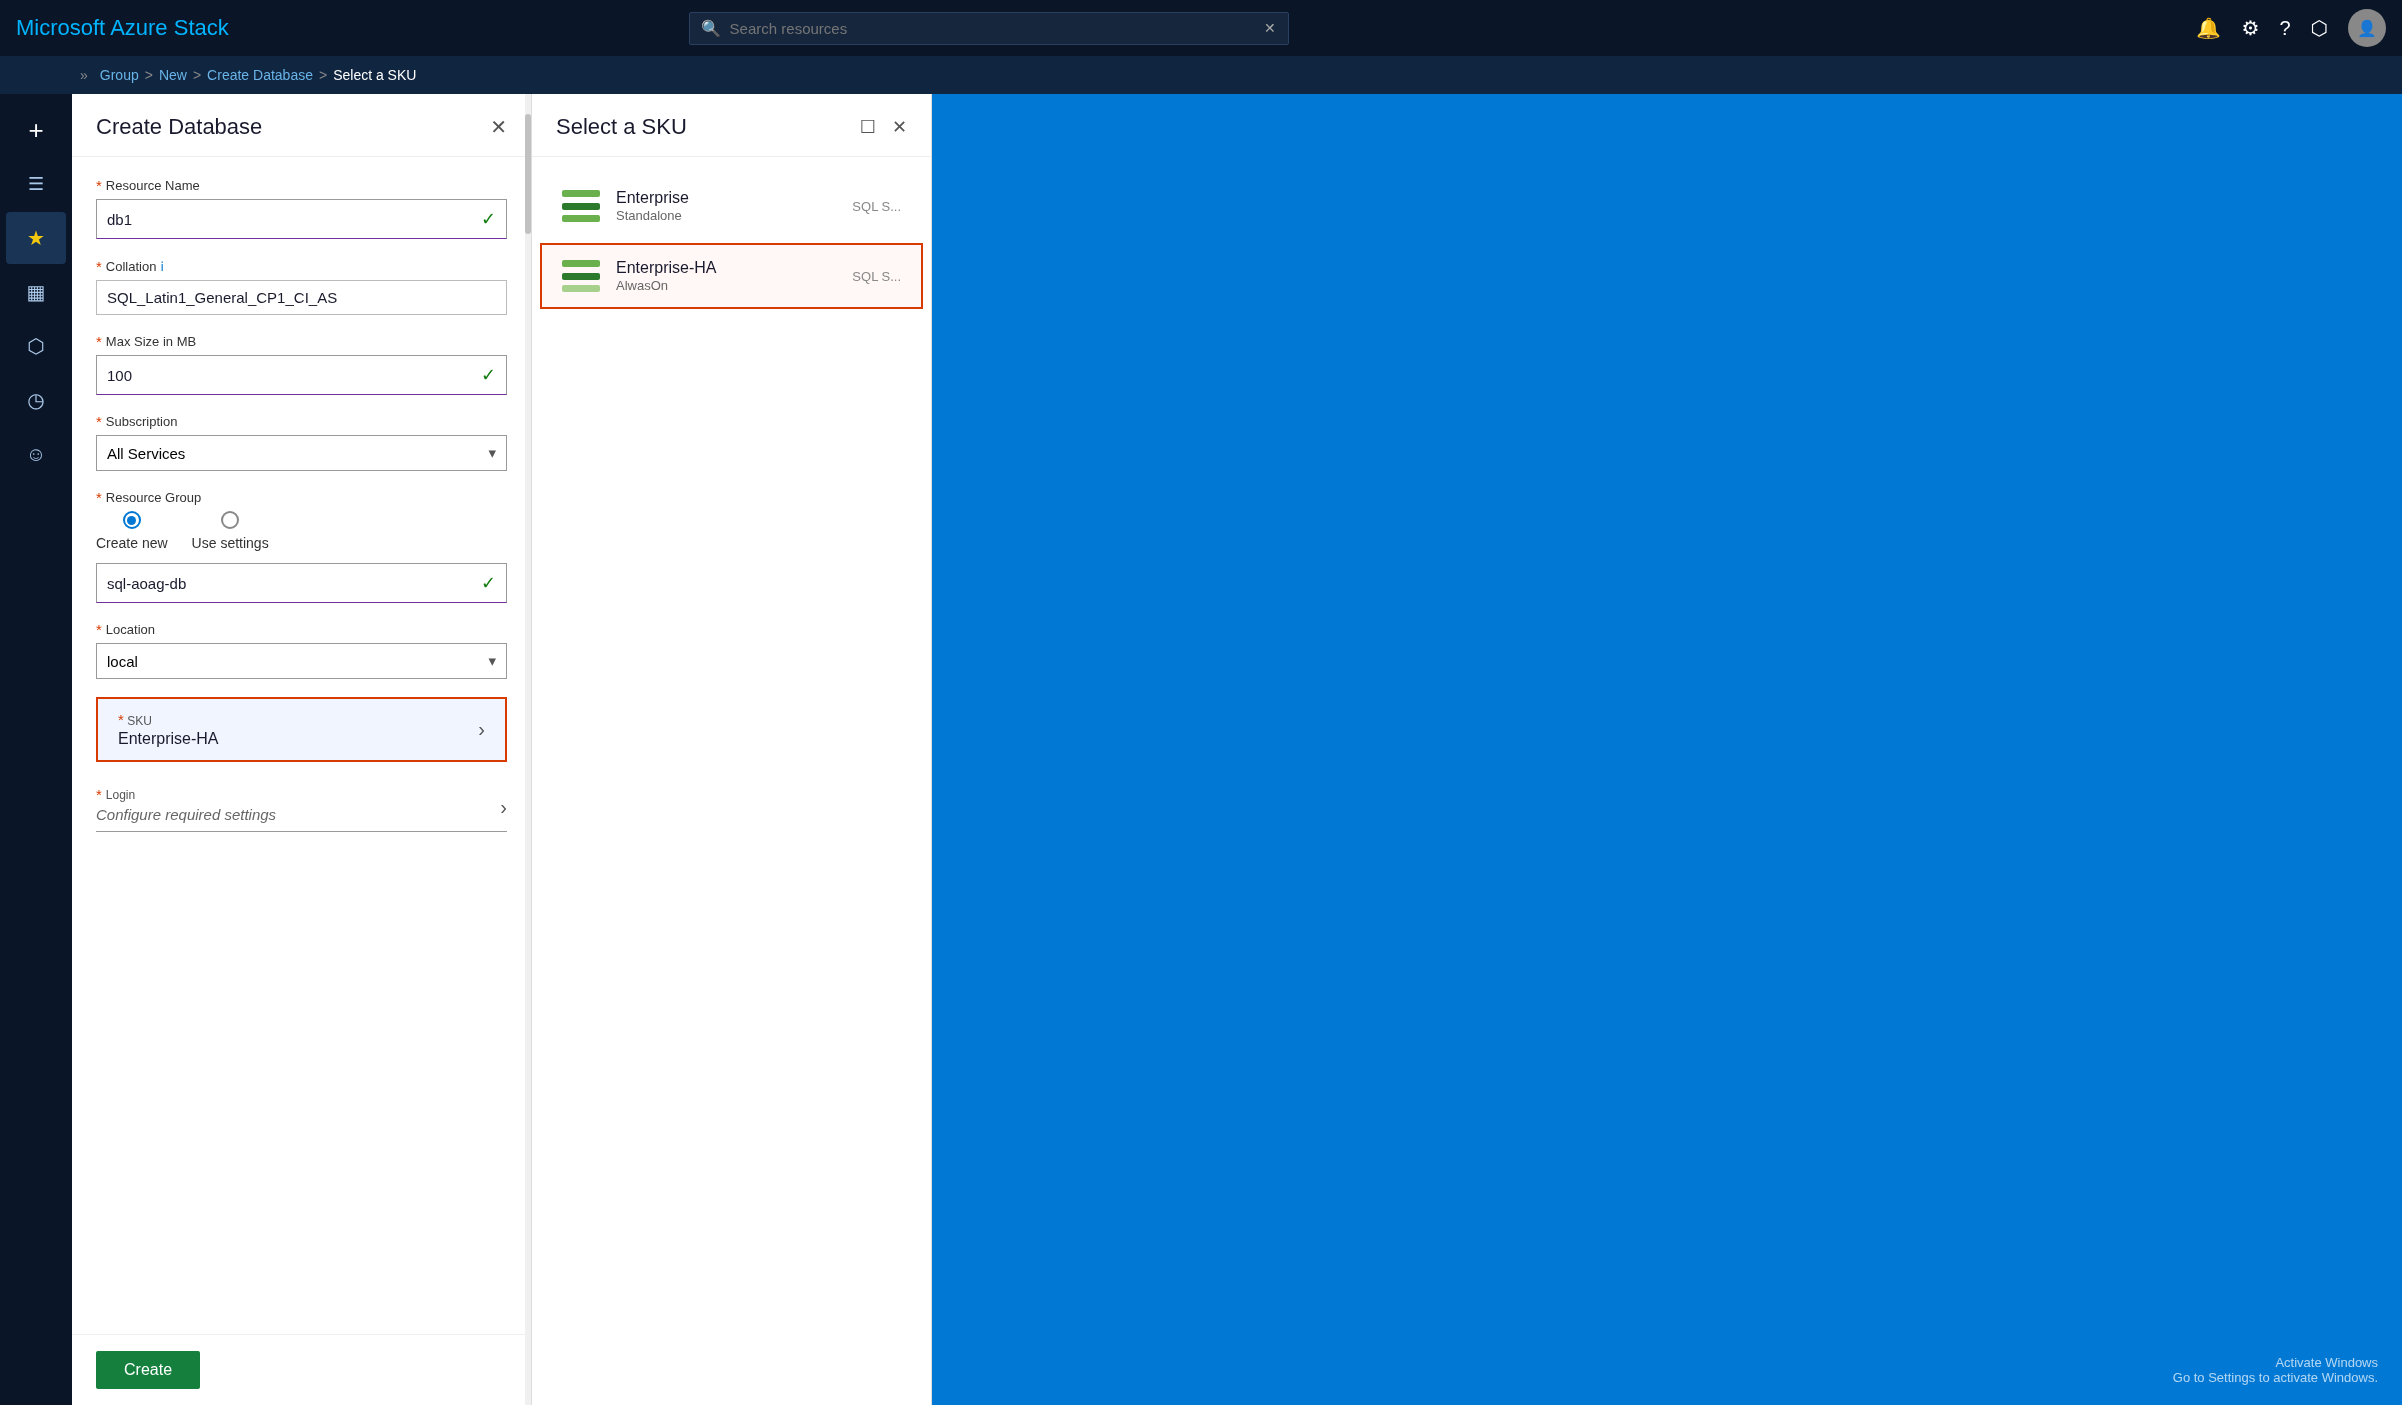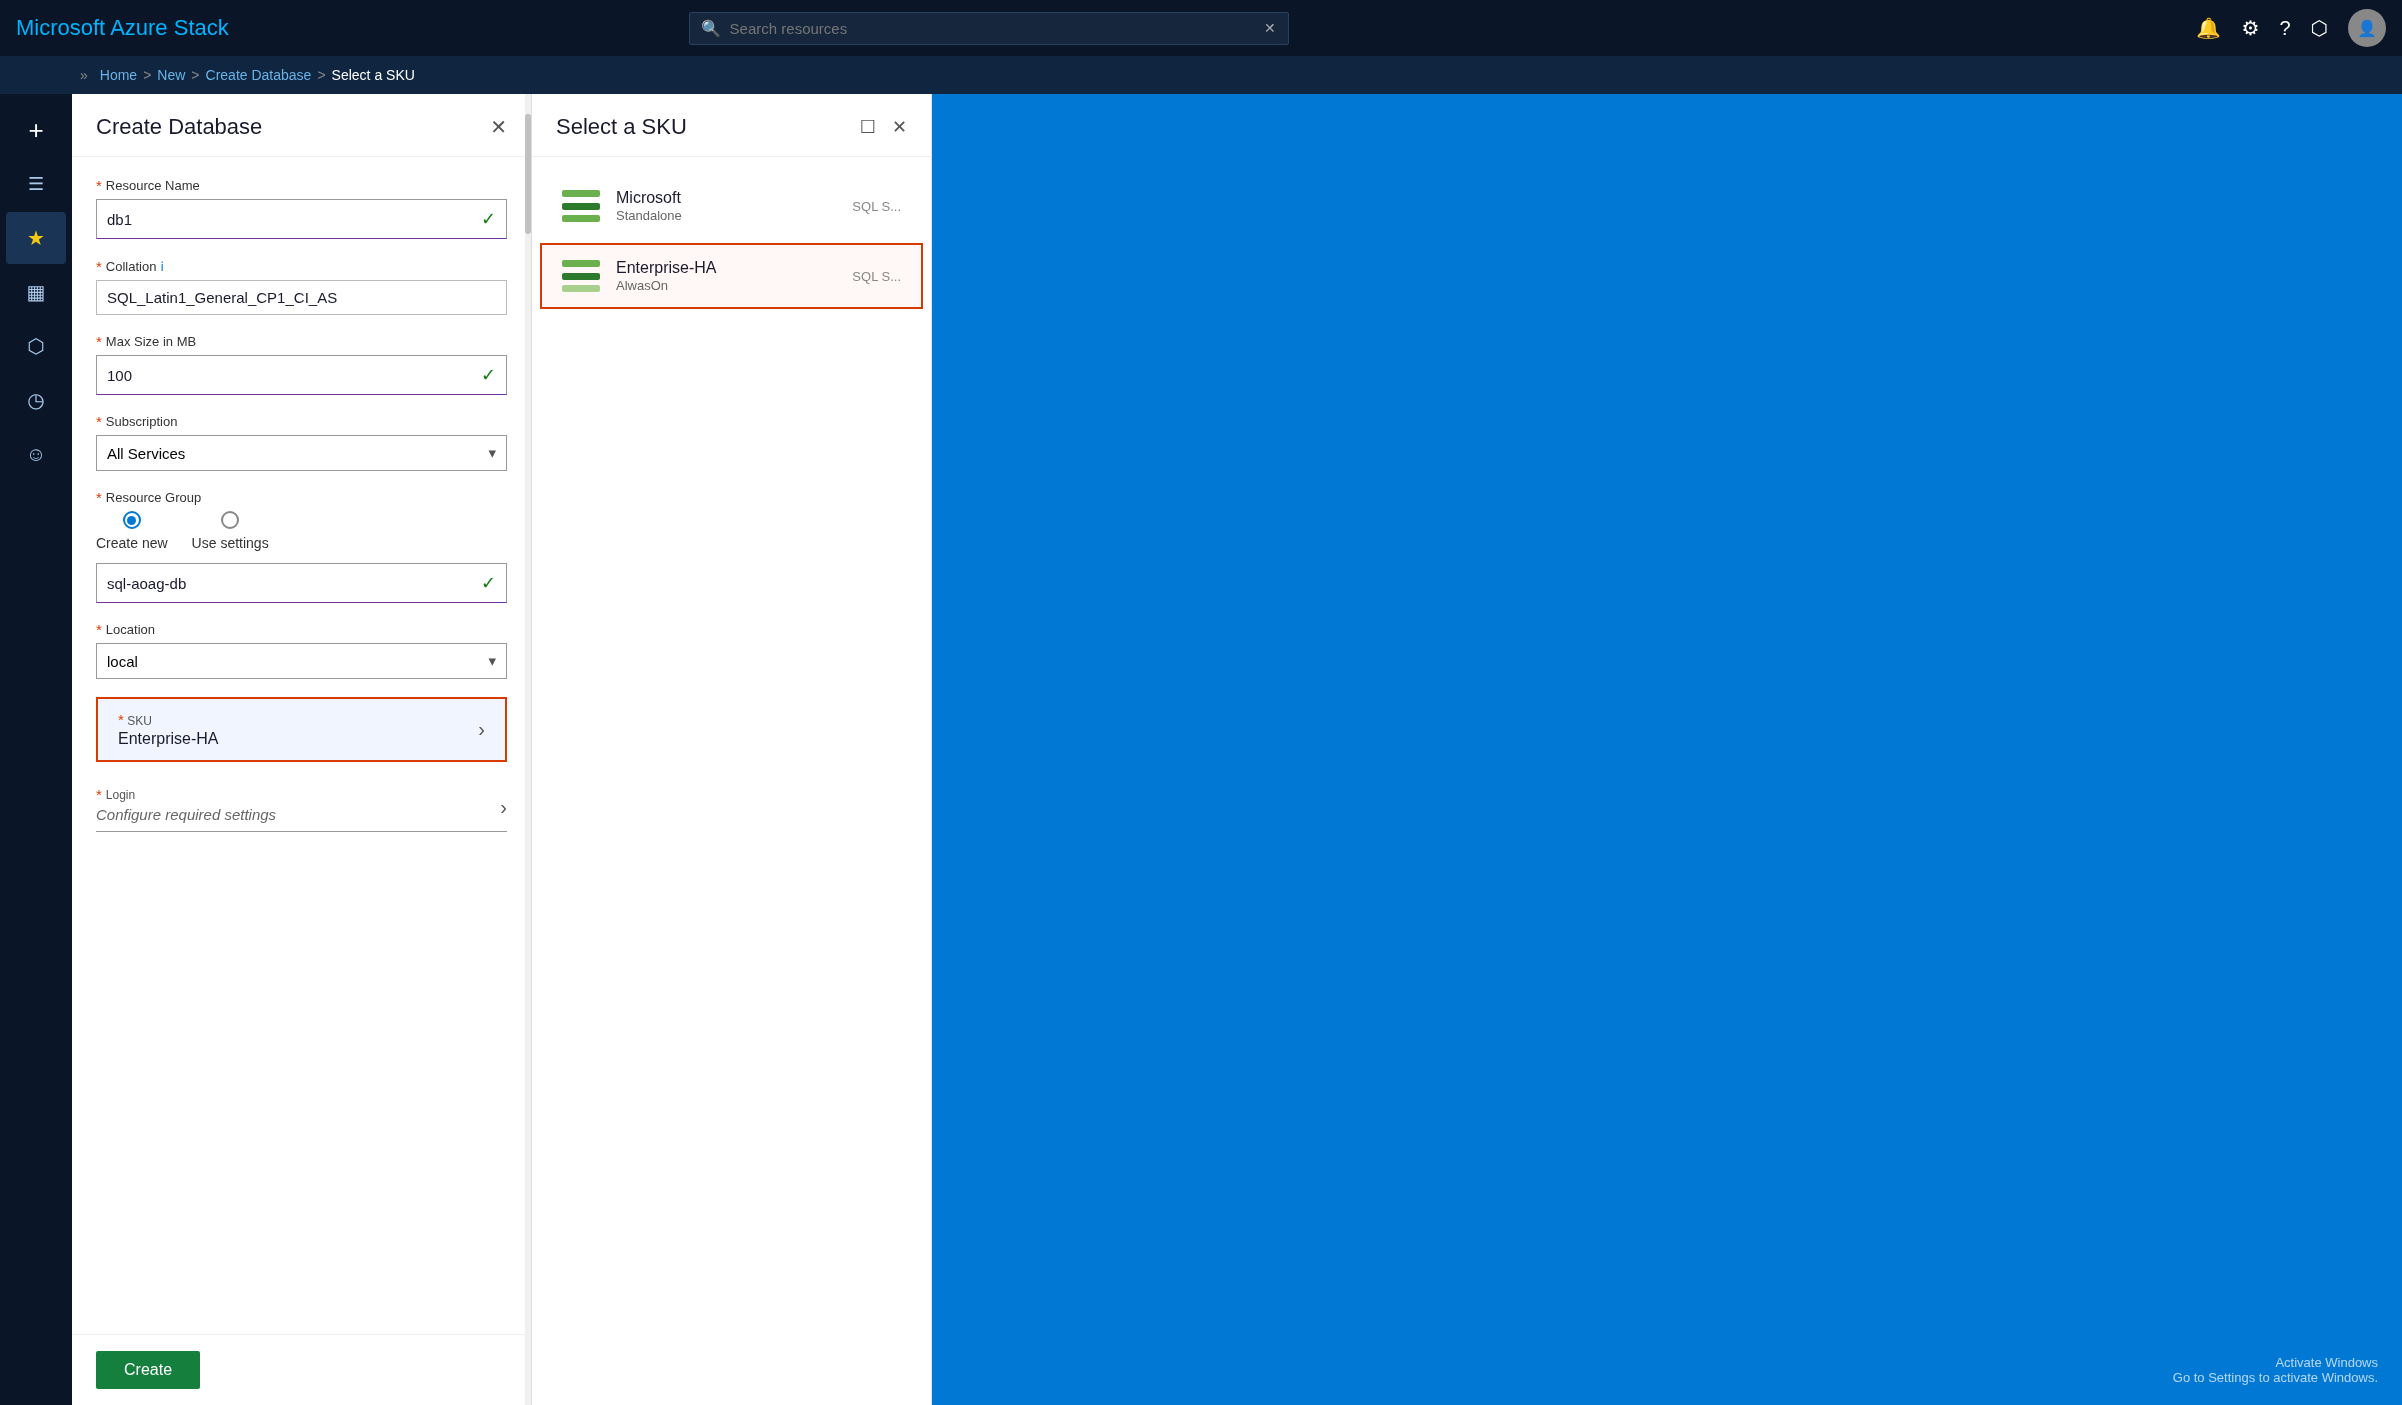--- a/index.html
+++ b/index.html
@@ -380,21 +380,21 @@
     <span class="topbar-icon">?</span>
     <span class="topbar-icon">⬡</span>
     <div class="avatar">
       <span>👤</span>
     </div>
   </div>
 </div>
 
 <div class="breadcrumb-bar">
   <span style="color:#888; margin-right:6px;">»</span>
-  <span style="color:#69b3e7;">Home</span>
+  <span style="color:#69b3e7;">Group</span>
   <span class="sep">&gt;</span>
   <span style="color:#69b3e7;">New</span>
   <span class="sep">&gt;</span>
   <span style="color:#69b3e7;">Create Database</span>
   <span class="sep">&gt;</span>
   <span class="active">Select a SKU</span>
 </div>
 
 <div class="sidebar">
   <div class="sidebar-item">
@@ -550,21 +550,21 @@
 
     <div class="sku-panel-body">
 
       <div class="sku-item">
         <div class="sku-icon">
           <div class="sku-icon-bar green"></div>
           <div class="sku-icon-bar dark"></div>
           <div class="sku-icon-bar green"></div>
         </div>
         <div class="sku-info">
-          <span class="sku-name">Microsoft</span>
+          <span class="sku-name">Enterprise</span>
           <span class="sku-sub">Standalone</span>
         </div>
         <span class="sku-type">SQL S...</span>
       </div>
 
       <div class="sku-item selected">
         <div class="sku-icon">
           <div class="sku-icon-bar green"></div>
           <div class="sku-icon-bar dark"></div>
           <div class="sku-icon-bar light"></div>

